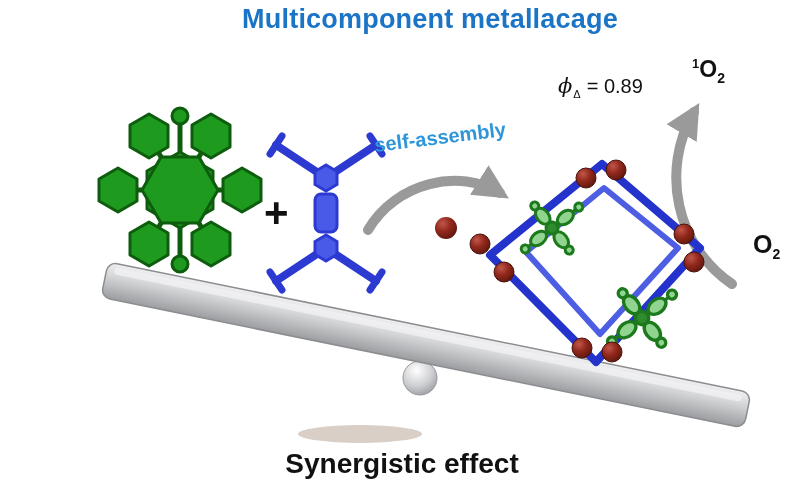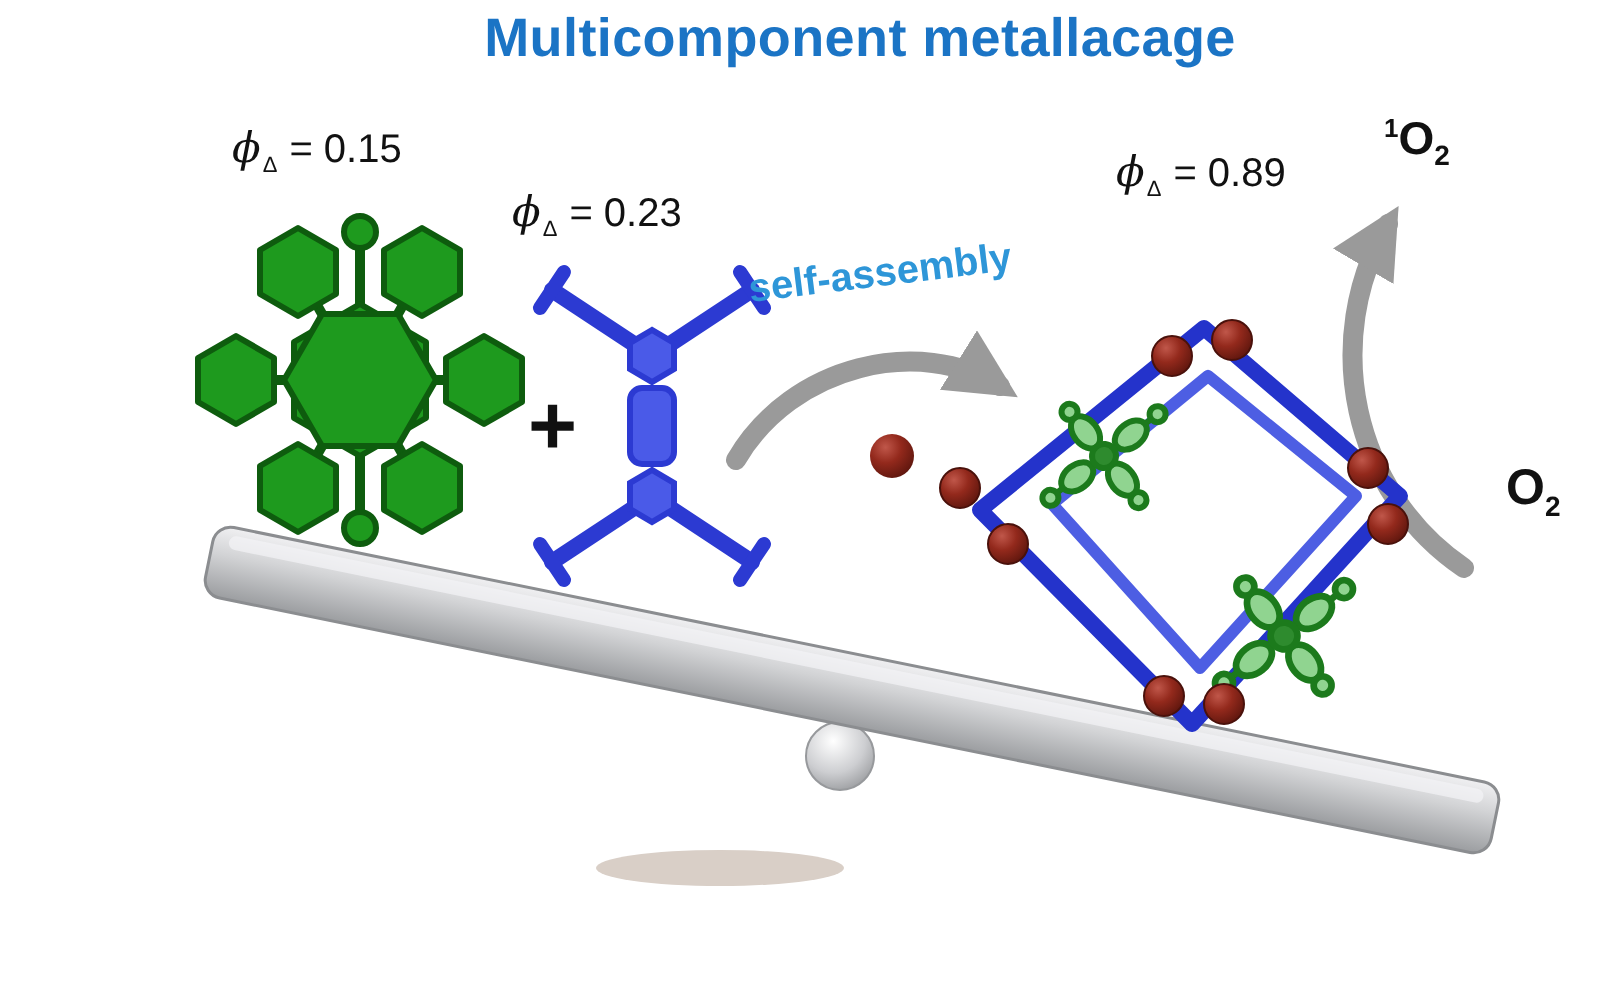--- a/index.html
+++ b/index.html
@@ -136,37 +136,32 @@
         <circle cx="654" cy="234" r="10"></circle>
         <circle cx="664" cy="262" r="10"></circle>
         <circle cx="552" cy="348" r="10"></circle>
         <circle cx="582" cy="352" r="10"></circle>
       </g>
     </g>
   </svg>
 
   <div class="txt title">Multicomponent metallacage</div>
 
-  <div class="txt phi" style="left:86px;top:62px">
-    <span class="sym">ϕ</span><sub>Δ</sub><span class="val">= 0.15</span>
-  </div>
 
-  <div class="txt phi" style="left:226px;top:94px">
-    <span class="sym">ϕ</span><sub>Δ</sub><span class="val">= 0.23</span>
-  </div>
 
   <div class="txt phi" style="left:528px;top:74px">
     <span class="sym">ϕ</span><sub>Δ</sub><span class="val">= 0.89</span>
   </div>
 
   <div class="txt plus" style="left:234px;top:192px">+</div>
 
   <div class="txt sa" style="left:344px;top:126px">self-assembly</div>
 
   <div class="txt o2 singlet" style="left:662px;top:56px">
     <sup>1</sup><span>O</span><sub>2</sub>
   </div>
 
   <div class="txt o2 ground" style="left:723px;top:230px">
     <span>O</span><sub>2</sub>
   </div>
 
+  <div class="txt caption" style="left:372px;top:448px">Synergistic effect</div>
 </div>
 
 </body></html>

